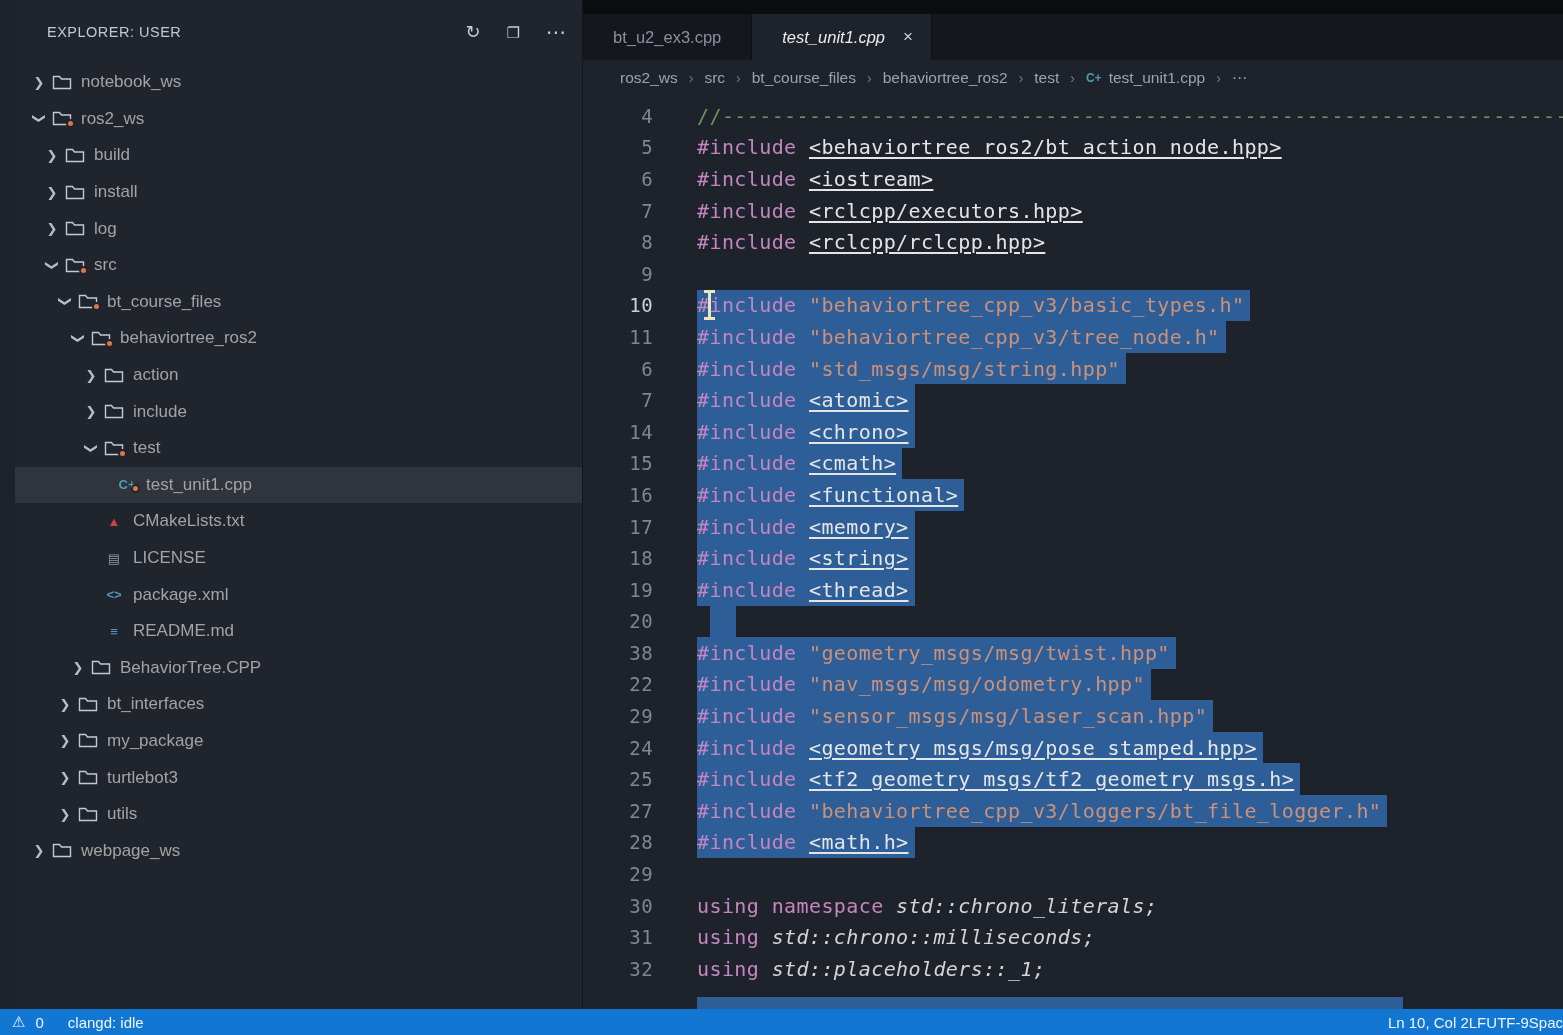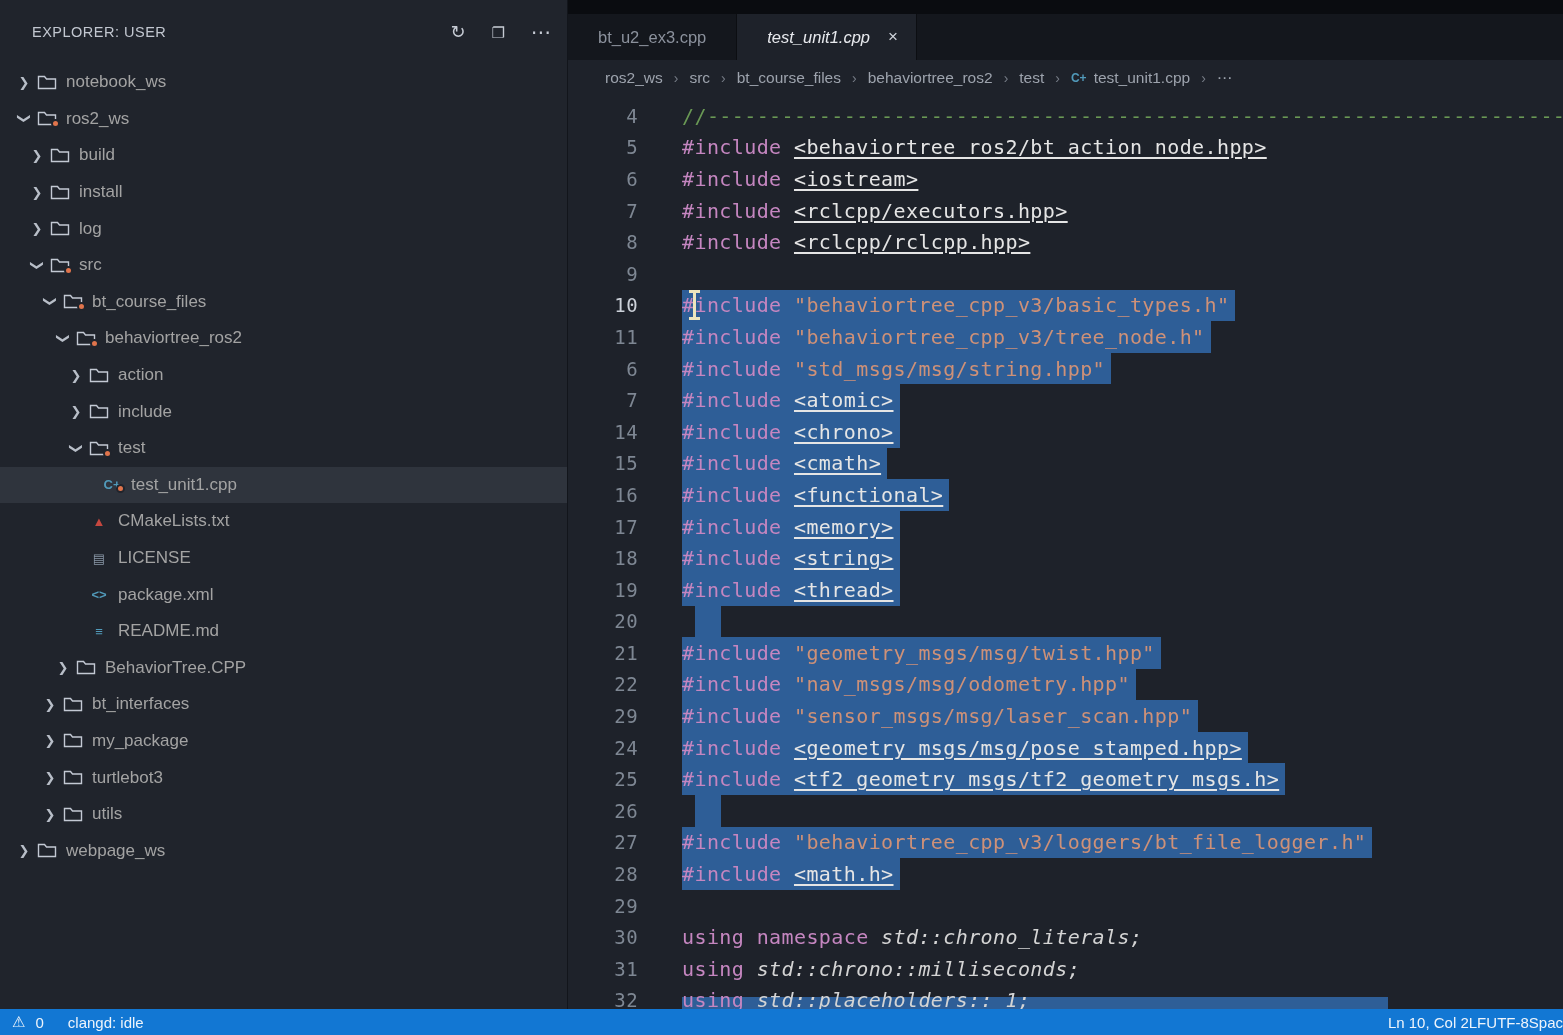--- a/index.html
+++ b/index.html
@@ -1,18 +1,18 @@
 <!DOCTYPE html>
 <html><head>
 <meta charset="utf-8">
 <style>
   * { box-sizing: border-box; margin: 0; padding: 0; }
   html,body { width:1563px; height:1035px; overflow:hidden; background:#1e222a;
               font-family:"Liberation Sans","DejaVu Sans",sans-serif; }
-  .app { display:flex; width:100%; height:1009px; }
+  .app { display:flex; width:100%; height:1009px;padding-left:15px; }
 
   
   .sidebar { width:568px; flex:none; background:#20242c; border-right:1px solid #12151b;
              display:flex; flex-direction:column; color:#d5d9e0; }
   .sidebar-header { height:64px; flex:none; display:flex; align-items:center;
                     padding:0 16px 0 32px; }
   .sidebar-title { font-size:14.5px; letter-spacing:.5px; color:#c2c7d0; flex:1; }
   .sidebar-actions { display:flex; align-items:center; gap:26px; color:#c6cbd4; }
   .sidebar-actions span { font-size:18px; cursor:default; line-height:1; }
   .tree { flex:1; overflow:hidden; }
@@ -377,42 +377,38 @@
         </div>
         <div class="cline">
           <div class="gutter">19</div>
           <div class="ltext selected"><span class="tk-k">#include </span><span class="tk-a">&lt;thread&gt;</span></div>
         </div>
         <div class="cline">
           <div class="gutter">20</div>
           <div class="ltext"><span class="selblock"></span></div>
         </div>
         <div class="cline">
-          <div class="gutter">21</div>
+          <div class="gutter">38</div>
           <div class="ltext selected"><span class="tk-k">#include </span><span class="tk-s">"geometry_msgs/msg/twist.hpp"</span></div>
         </div>
         <div class="cline">
           <div class="gutter">22</div>
           <div class="ltext selected"><span class="tk-k">#include </span><span class="tk-s">"nav_msgs/msg/odometry.hpp"</span></div>
         </div>
         <div class="cline">
           <div class="gutter">29</div>
           <div class="ltext selected"><span class="tk-k">#include </span><span class="tk-s">"sensor_msgs/msg/laser_scan.hpp"</span></div>
         </div>
         <div class="cline">
           <div class="gutter">24</div>
           <div class="ltext selected"><span class="tk-k">#include </span><span class="tk-a">&lt;geometry_msgs/msg/pose_stamped.hpp&gt;</span></div>
         </div>
         <div class="cline">
           <div class="gutter">25</div>
           <div class="ltext selected"><span class="tk-k">#include </span><span class="tk-a">&lt;tf2_geometry_msgs/tf2_geometry_msgs.h&gt;</span></div>
-        </div>
-        <div class="cline">
-          <div class="gutter">26</div>
-          <div class="ltext"><span class="selblock"></span></div>
         </div>
         <div class="cline">
           <div class="gutter">27</div>
           <div class="ltext selected"><span class="tk-k">#include </span><span class="tk-s">"behaviortree_cpp_v3/loggers/bt_file_logger.h"</span></div>
         </div>
         <div class="cline">
           <div class="gutter">28</div>
           <div class="ltext selected"><span class="tk-k">#include </span><span class="tk-a">&lt;math.h&gt;</span></div>
         </div>
         <div class="cline">
@@ -437,16 +433,16 @@
 
 <footer class="statusbar">
   <div class="sb-left">
     <span class="sb-warn">⚠</span>
     <span>0</span>
     <span class="sb-clangd">clangd: idle</span>
   </div>
   <div class="sb-right">
     <span class="sb-item">Ln 10, Col 2</span>
     <span class="sb-item">LF</span>
-    <span class="sb-item">UTF-8</span>
+    <span class="sb-item">UTF-9</span>
     <span class="sb-item">Spac</span>
   </div>
 </footer>
 
 </body></html>

